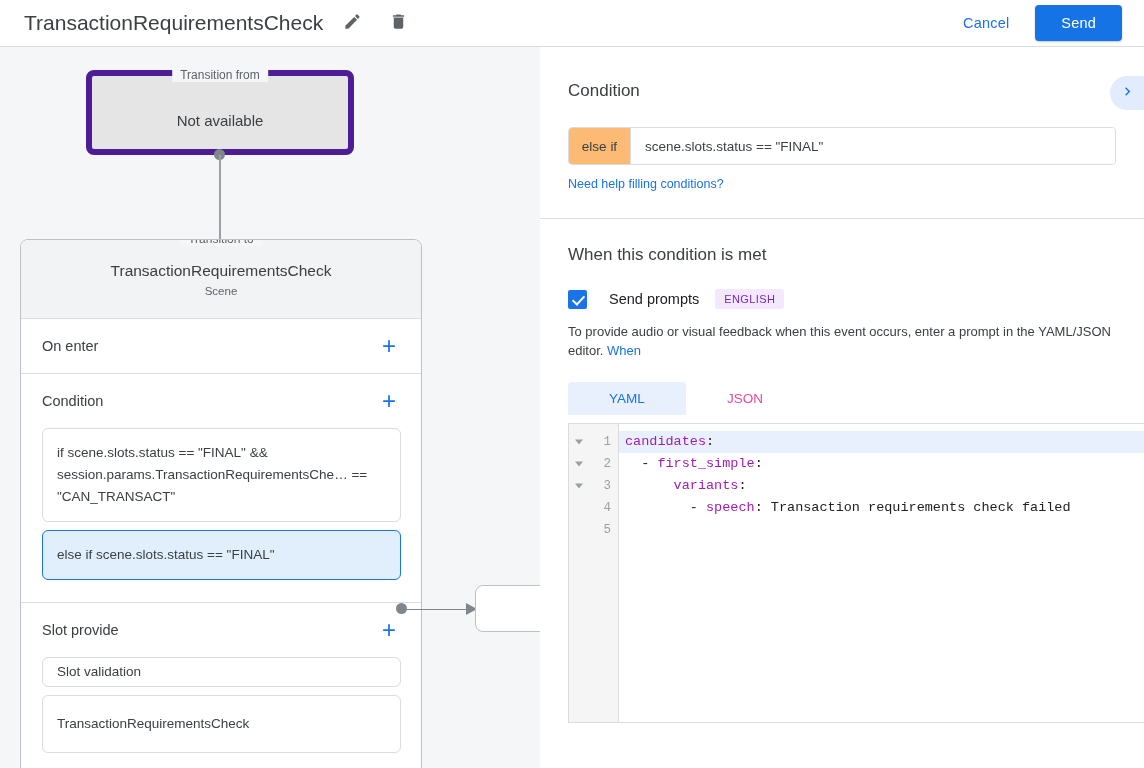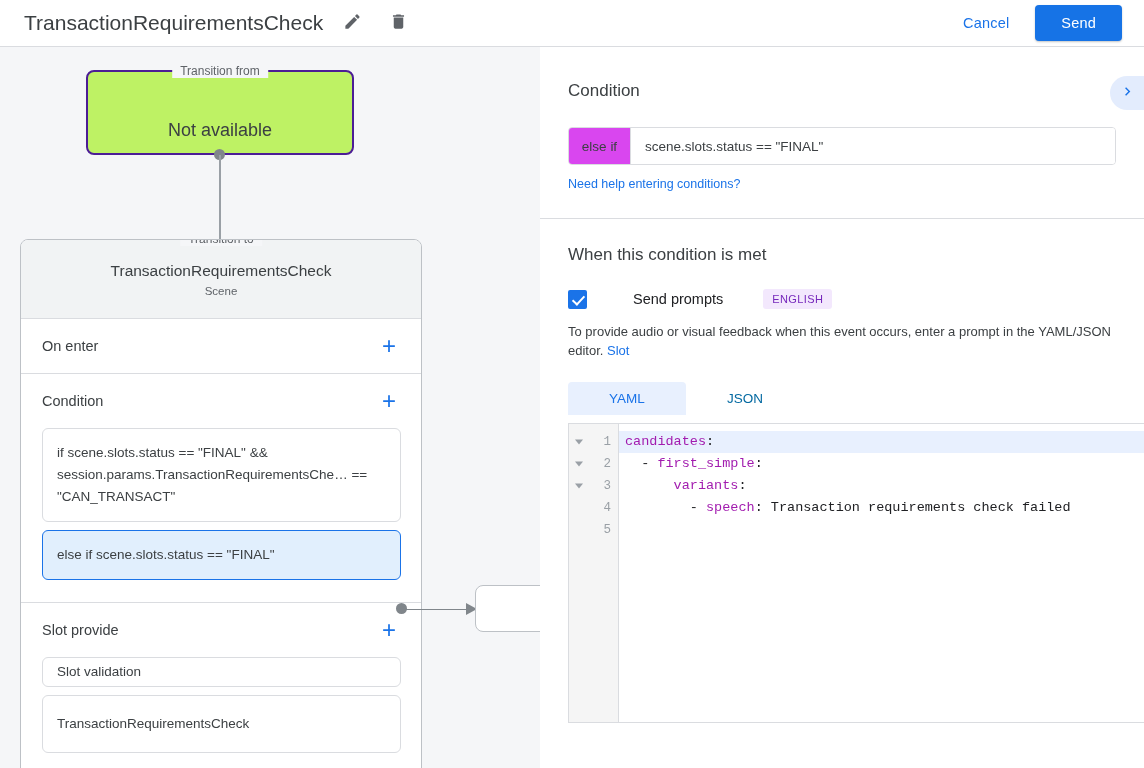--- a/index.html
+++ b/index.html
@@ -60,41 +60,41 @@
   .canvas {
     position: absolute; top: 47px; left: 0;
     width: 540px; height: 721px;
     background: #f5f6f8;
     overflow: hidden;
   }
 
   
   .node-box {
     position: absolute;
-    border: 2px solid #4c1d95;
+    border: 6px solid #4c1d95;
     border-radius: 8px;
-    background: #bef264;
+    background: #e5e5e5;
   }
   .node-legend {
     position: absolute;
     top: -8px; left: 50%;
     transform: translateX(-50%);
     background: #f5f6f8;
     padding: 0 8px;
     font-size: 12px;
     color: #5f6368;
     white-space: nowrap;
   }
 
   
   #node-from { left: 86px; top: 23px; width: 268px; height: 85px; }
   #node-from .nf-text {
-    position: absolute; left: 0; top: 18px; width: 100%; height: 100%;
+    position: absolute; left: 0; top: 8px; width: 100%; height: 100%;
     display: flex; align-items: center; justify-content: center;
-    font-size: 18px; color: #3c4043;
+    font-size: 15px; color: #3c4043;
   }
 
   
   .edge-line {
     position: absolute;
     background: #9aa0a6;
   }
   #edge-v { left: 219px; top: 108px; width: 1.5px; height: 100px; }
   #edge-dot-top {
     position: absolute; left: 214px; top: 102px;
@@ -203,21 +203,21 @@
   .cond-row {
     margin-top: 26px;
     display: flex;
     border: 1px solid #dadce0;
     border-radius: 4px;
     height: 38px;
     overflow: hidden;
   }
   .cond-prefix {
     width: 62px;
-    background: #d946ef;
+    background: #fdba74;
     border-right: 1px solid #dadce0;
     display: flex; align-items: center; justify-content: center;
     font-size: 13.5px; color: #3c4043;
     flex: 0 0 62px;
   }
   .cond-input {
     flex: 1;
     border: none; outline: none;
     padding: 0 14px;
     font-family: "Liberation Sans", sans-serif;
@@ -281,21 +281,21 @@
     max-width: 552px;
   }
 
   
   .tabs { display: flex; margin-top: 22px; align-items: center; }
   .tab {
     min-width: 118px;
     height: 33px;
     display: flex; align-items: center; justify-content: center;
     font-size: 13.5px;
-    color: #0369a1;
+    color: #ec4899;
     cursor: pointer;
     border-radius: 4px 4px 0 0;
     background: transparent;
     border: none;
     font-family: "Liberation Sans", sans-serif;
   }
   .tab.active { background: #e8f0fe; color: #1a73e8; }
 
   
   .editor {
@@ -444,36 +444,36 @@
   </button>
 
   <div class="panel-section" style="padding-top:34px;">
     <div class="panel-h">Condition</div>
 
     <div class="cond-row">
       <div class="cond-prefix">else if</div>
       <input class="cond-input" type="text" value="scene.slots.status == &quot;FINAL&quot;" style="">
     </div>
 
-    <a class="link">Need help entering conditions?</a>
+    <a class="link">Need help filling conditions?</a>
   </div>
 
   <div class="panel-divider"></div>
 
   <div class="panel-section" style="padding-top:26px;">
     <div class="panel-h">When this condition is met</div>
 
 
-    <div class="chk-row" style="margin-top:24px;gap:24px;">
+    <div class="chk-row" style="margin-top:24px;">
       <span class="chk checked"></span>
       <span class="chk-label">Send prompts</span>
       <span class="lang-badge">ENGLISH</span>
     </div>
 
-    <div class="help-text"><span>To provide audio or visual feedback when this event occurs, enter a prompt in the YAML/JSON editor.</span> <a class="link" style="margin-top:0;font-size:13px;">Slot</a></div>
+    <div class="help-text"><span>To provide audio or visual feedback when this event occurs, enter a prompt in the YAML/JSON editor.</span> <a class="link" style="margin-top:0;font-size:13px;">When</a></div>
 
     <div class="tabs">
       <button class="tab active">YAML</button>
       <button class="tab">JSON</button>
     </div>
   </div>
 
   <div class="editor">
     <div class="gutter" id="gutter">
         <div class="gutter-row">

